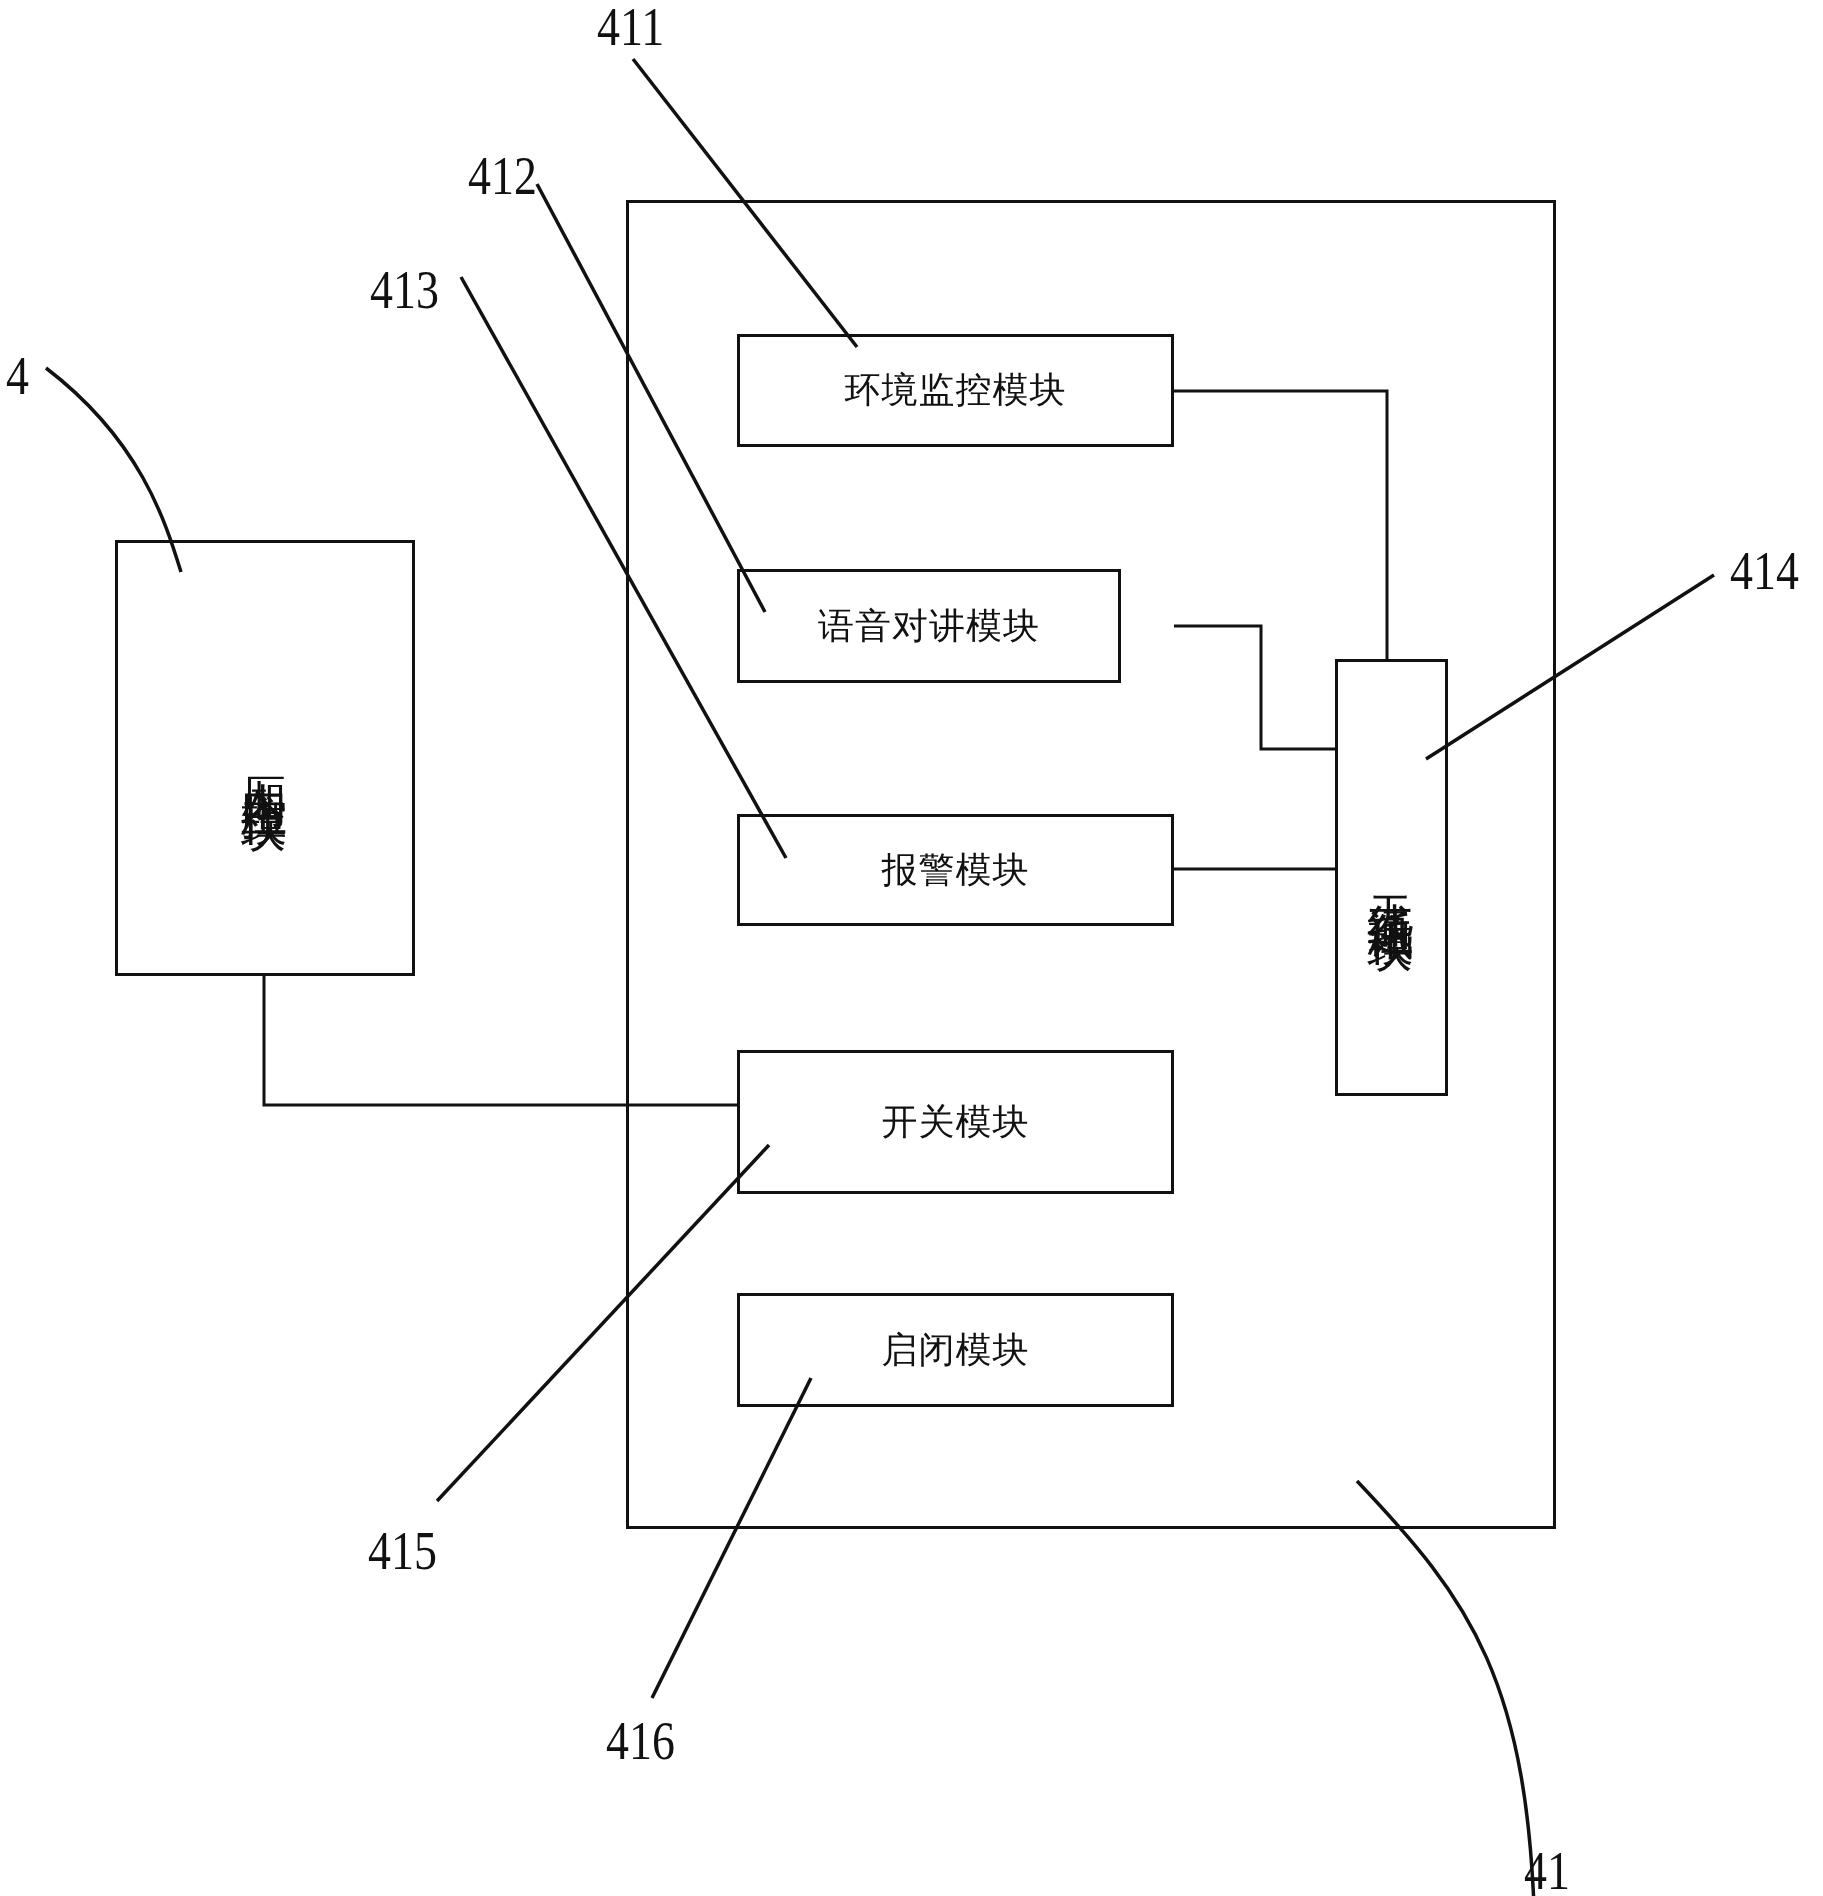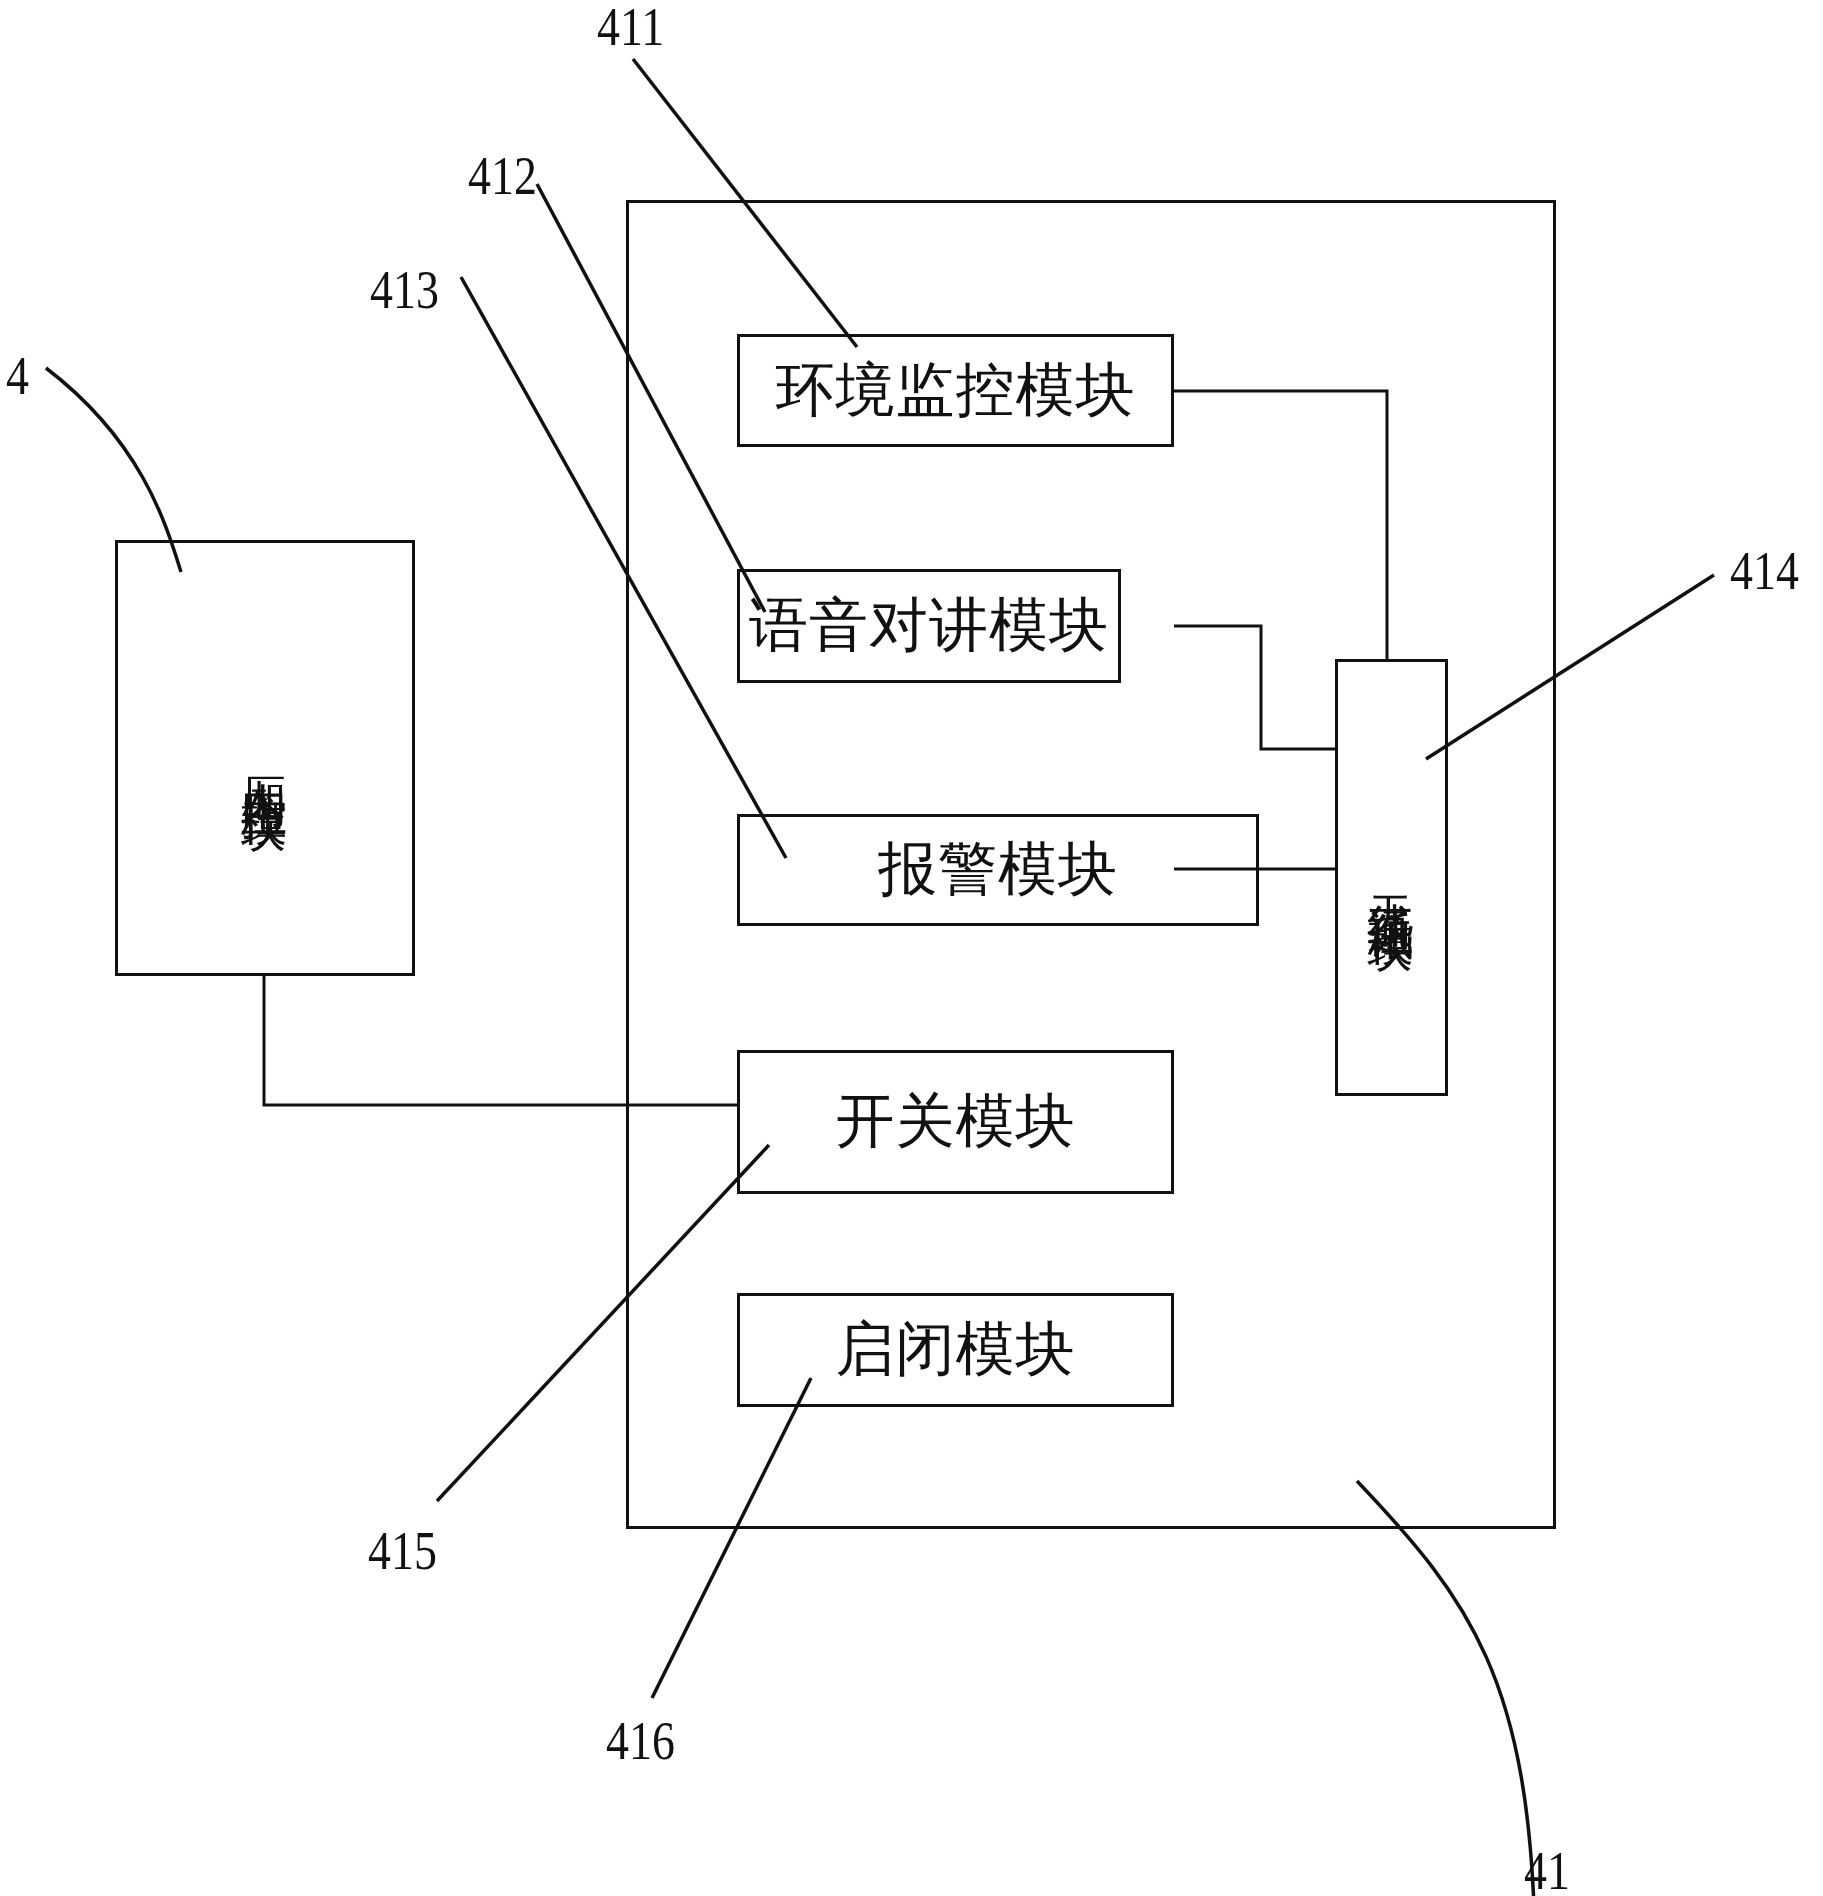--- a/index.html
+++ b/index.html
@@ -1,19 +1,19 @@
 <!DOCTYPE html>
 <html><head>
 <meta charset="utf-8">
 <style>
   html, body { margin:0; padding:0; background:#ffffff; }
   body { width:1823px; height:1896px; position:relative; overflow:hidden; font-family:"DejaVu Serif", serif; }
   svg { position:absolute; left:0; top:0; }
   .box { position:absolute; border:3px solid #111; box-sizing:border-box; background:transparent; }
-  .hlabel { display:flex; align-items:center; justify-content:center; font-size:59px; color:#111; letter-spacing:1px; }
+  .hlabel { display:flex; align-items:center; justify-content:center; font-size:36px; color:#111; letter-spacing:1px; }
   .vlabel { display:flex; flex-direction:column; align-items:center; justify-content:center; font-size:46px; color:#111; line-height:68px; }
   .ref { position:absolute; font-family:"Liberation Serif", serif; font-size:54px; color:#111; transform:scaleX(0.85); transform-origin:left top; }
 </style>
 </head>
 <body>
 
 <svg width="1823" height="1896">
 
   <polyline points="1174,391 1387,391 1387,659" fill="none" stroke="#111" stroke-width="3"></polyline>
   <polyline points="1174,626 1261,626 1261,749 1335,749" fill="none" stroke="#111" stroke-width="3"></polyline>
@@ -35,21 +35,21 @@
 <div class="box vlabel" style="left:115px; top:540px; width:300px; height:436px;">
   <span style="writing-mode:vertical-rl; text-orientation:upright; letter-spacing:6px;">厢内主控模块</span>
 </div>
 
 <div class="box hlabel" style="left:737px; top:334px; width:437px; height:113px;">
   <span>环境监控模块</span>
 </div>
 <div class="box hlabel" style="left:737px; top:569px; width:384px; height:114px;">
   <span>语音对讲模块</span>
 </div>
-<div class="box hlabel" style="left:737px; top:814px; width:522px; height:112px;">
+<div class="box hlabel" style="left:737px; top:814px; width:437px; height:112px;">
   <span>报警模块</span>
 </div>
 <div class="box hlabel" style="left:737px; top:1050px; width:437px; height:144px;">
   <span>开关模块</span>
 </div>
 <div class="box hlabel" style="left:737px; top:1293px; width:437px; height:114px;font-family:Liberation Mono, monospace;">
   <span>启闭模块</span>
 </div>
 
 <div class="box vlabel" style="left:1335px; top:659px; width:113px; height:437px;">

